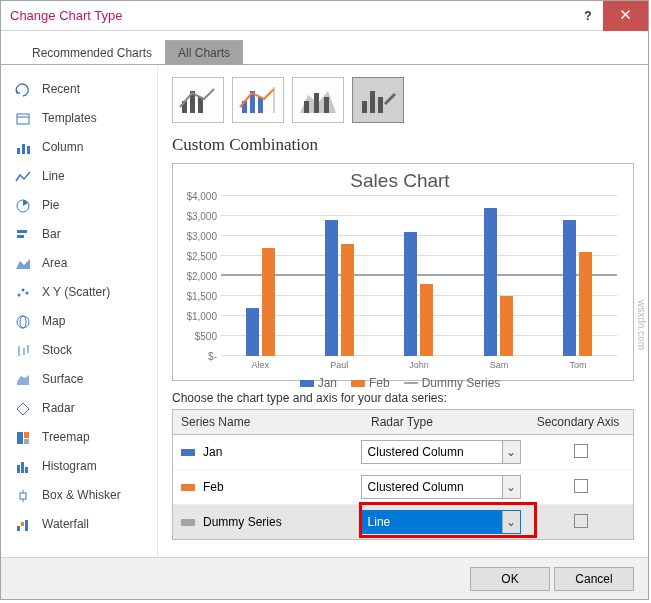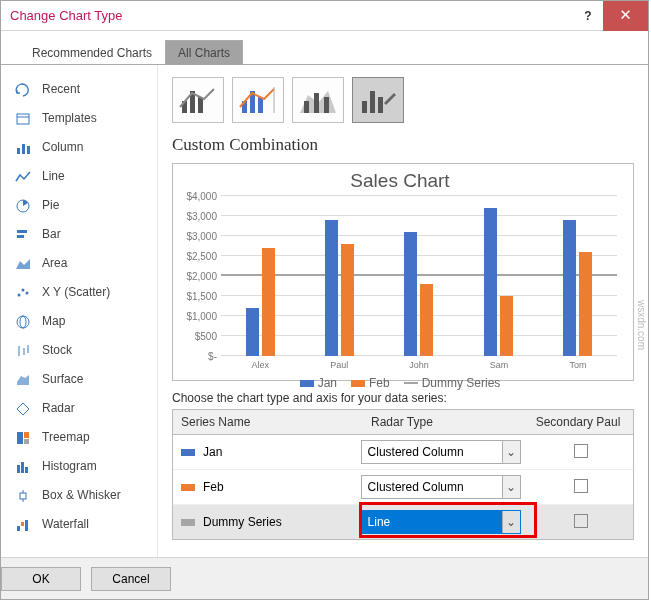--- a/index.html
+++ b/index.html
@@ -47,21 +47,21 @@
 .series-body { max-height: 110px; overflow-y: auto; }
 .series-row { display: flex; align-items: center; border-bottom: 1px solid #eee; }
 .series-row:last-child { border-bottom: none; }
 .series-row.hl { background: #e6e6e6; }
 .ct-select { position: relative; width: 160px; height: 24px; border: 1px solid #adadad; background: #fff; display: flex; align-items: center; padding: 0 6px; cursor: pointer; }
 .ct-select.open { background: #0078d7; color: #fff; border-color:#0078d7;}
 .ct-select .arrow { position: absolute; right: 0; top: 0; bottom: 0; width: 18px; display: flex; align-items: center; justify-content: center; border-left: 1px solid #adadad; background:#efefef; color:#555;}
 .ct-select.open .arrow { background:#e1e1e1; color:#555;}
 .axis-check { width: 14px; height: 14px; border: 1px solid #888; display: inline-block; cursor: pointer; }
 .hl-box { position: absolute; border: 3px solid #e60000; pointer-events: none; }
-.footer { height: 42px; display: flex; align-items: center; gap: 10px; padding-right: 14px; border-top: 1px solid #d4d4d4; background:#f0f0f0;}
+.footer { height: 42px; display: flex; justify-content: flex-end; align-items: center; gap: 4px; padding-right: 14px; border-top: 1px solid #d4d4d4; background:#f0f0f0;}
 .btn { width: 80px; height: 24px; border: 1px solid #adadad; background: #e1e1e1; cursor: pointer; text-align:center; line-height:22px;}
 .series-swatch { width: 14px; height: 7px; }
 .watermark { position: absolute; right: 4px; top: 300px; font-size: 10px; color: #bbb; writing-mode: vertical-rl; }
 </style>
 </head>
 <body>
 
 <div class="window">
   <div class="titlebar">
     <div class="title">Change Chart Type</div>
@@ -341,21 +341,21 @@
             </div>
         </div>
       </div>
 
       <div class="instruct">Choose the chart type and axis for your data series:</div>
 
       <div class="series-table" style="position:relative;">
         <div class="series-header">
           <div class="col-name">Series Name</div>
           <div class="col-type">Radar Type</div>
-          <div class="col-axis">Secondary Paul</div>
+          <div class="col-axis">Secondary Axis</div>
         </div>
         <div class="series-body">
           <div class="series-row">
             <div class="col-name">
                 <span class="series-swatch" style="background:#4472c4"></span>
                 <span>Jan</span>
               </div>
             <div class="col-type">
                 <div class="ct-select">
                   <span>Clustered Column</span>

